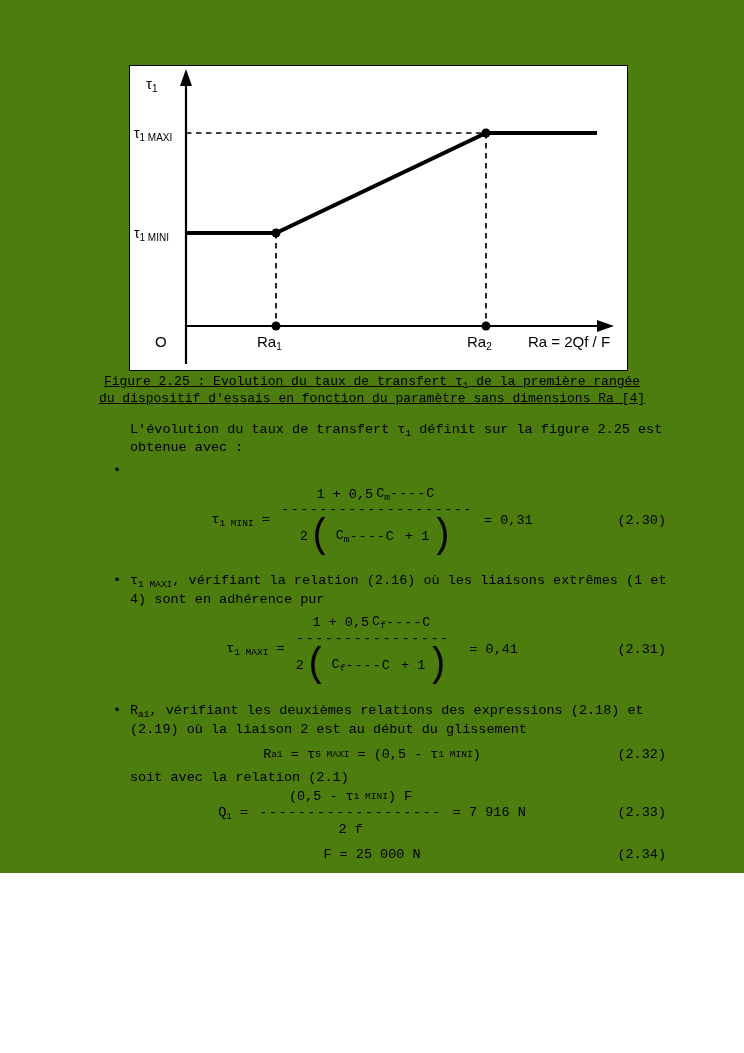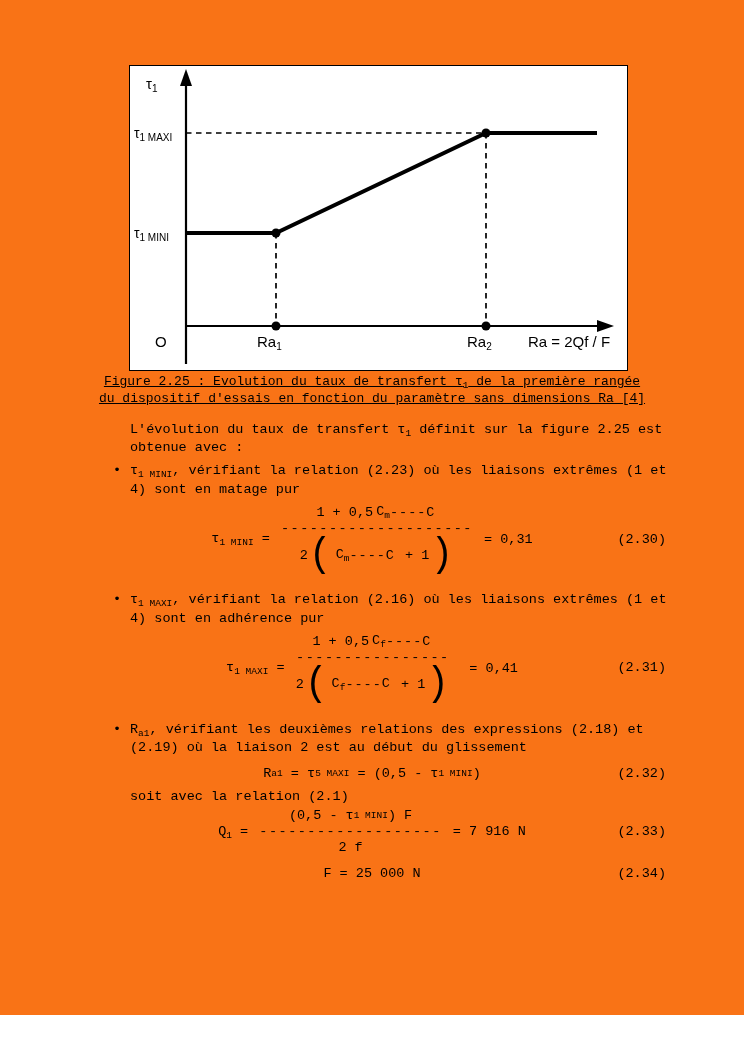--- a/index.html
+++ b/index.html
@@ -1,19 +1,19 @@
 <!DOCTYPE html>
 <html><head>
 <meta charset="utf-8">
 <title>Page 199</title>
 <style>
   * { margin:0; padding:0; box-sizing:border-box; }
   html,body { background:#ffffff; }
   body { font-family:"Liberation Sans", sans-serif; color:#000; }
-  .page { position:relative; width:744px; height:1015px; background:#f97316; overflow:hidden; font-size:13.5px; line-height:1.3; }
+  .page { position:relative; width:744px; height:873px; background:#4d7c0f; overflow:hidden; font-size:13.5px; line-height:1.3; }
 
   
   .figure-box { position:absolute; left:129px; top:65px; width:499px; height:306px; border:1px solid #000; background:#fff; }
   .figure-box svg { position:absolute; left:0; top:0; }
   .flabel { position:absolute; font-size:15px; white-space:nowrap; }
   .flabel.small { font-size:14px; }
   .flabel sub { font-size:10px; vertical-align:-3px; }
   .axis { stroke:#000; stroke-width:2.2; }
   .dash { stroke:#000; stroke-width:1.7; stroke-dasharray:5.5 4.5; }
   .curve { stroke:#000; stroke-width:4; fill:none; }
@@ -79,21 +79,20 @@
 
     <div class="caption">
       <div><span class="u"><span>Figure 2.25 : Evolution du taux de transfert τ</span><sub>1</sub><span> de la première rangée</span></span></div>
       <div><span class="u">du dispositif d'essais en fonction du paramètre sans dimensions Ra [4]</span></div>
     </div>
 
     <p class="para"><span>L'évolution du taux de transfert τ</span><sub>1</sub><span> définit sur la figure 2.25 est obtenue avec :</span></p>
 
     <div class="bullet">
       <span class="bdot">•</span>
-      <div class="btext"><span>τ</span><sub>1 MINI</sub><span>, vérifiant la relation (2.23) où les liaisons extrêmes (1 et 4) sont en matage pur</span></div>
     </div>
 
     <div class="equation">
       <div class="eq-body">
         <span><span>τ</span><sub>1 MINI</sub><span>&nbsp;=&nbsp;</span></span>
         <span class="bigfrac">
           <span class="bf-row">
             <span>1 + 0,5</span>
             <span class="minifrac">
               <span><span>C</span><sub>m</sub></span>

